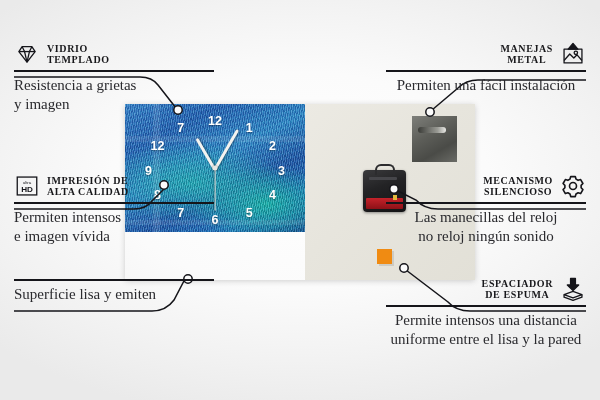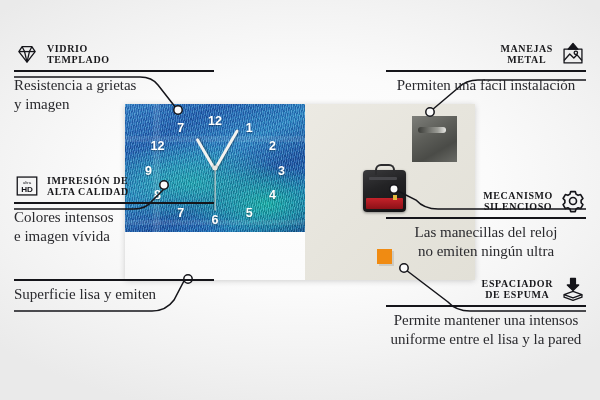--- a/index.html
+++ b/index.html
@@ -199,21 +199,21 @@
         <text x="16" y="14" font-family="Liberation Sans, sans-serif" font-size="5.4" text-anchor="middle" fill="#15151a">ultra</text>
         <text x="16" y="23.5" font-family="Liberation Sans, sans-serif" font-size="10" font-weight="bold" text-anchor="middle" fill="#15151a">HD</text>
       </svg>
       <div class="f-title">
         <div>IMPRESIÓN DE</div>
         <div>ALTA CALIDAD</div>
       </div>
     </div>
     <div class="f-rule"></div>
     <div class="f-desc">
-      <div>Colores intensos</div>
+      <div>Permiten intensos</div>
       <div>e imagen vívida</div>
     </div>
   </div>
 
   <div class="feature left" style="left:14px;top:276px;">
     <div class="f-rule"></div>
     <div class="f-desc">
       <div>Superficie lisa y emiten</div>
     </div>
   </div>
@@ -232,54 +232,54 @@
           <circle cx="19.5" cy="14.5" r="2.1"></circle>
         </g>
       </svg>
     </div>
     <div class="f-rule"></div>
     <div class="f-desc">
       <div>Permiten una fácil instalación</div>
     </div>
   </div>
 
-  <div class="feature right" style="left:386px;top:173px;margin-top:15px;">
+  <div class="feature right" style="left:386px;top:173px;">
     <div class="f-head">
       <div class="f-title">
         <div>MECANISMO</div>
         <div>SILENCIOSO</div>
       </div>
       <svg class="ico" viewBox="0 0 32 32">
         <g fill="none" stroke="#15151a" stroke-width="2" stroke-linejoin="round">
           <path d="M13.2 4.4 h5.6 l.9 3.1 2.6 1.5 3.1-.9 2.8 4.8 -2.2 2.3 0 3 2.2 2.3 -2.8 4.8 -3.1-.9 -2.6 1.5 -.9 3.1 h-5.6 l-.9-3.1 -2.6-1.5 -3.1 .9 -2.8-4.8 2.2-2.3 0-3 -2.2-2.3 2.8-4.8 3.1 .9 2.6-1.5 Z"></path>
           <circle cx="16" cy="16" r="4.3"></circle>
         </g>
       </svg>
     </div>
     <div class="f-rule"></div>
     <div class="f-desc">
       <div>Las manecillas del reloj</div>
-      <div>no emiten ningún ultra</div>
+      <div>no reloj ningún sonido</div>
     </div>
   </div>
 
   <div class="feature right" style="left:386px;top:276px;">
     <div class="f-head">
       <div class="f-title">
         <div>ESPACIADOR</div>
         <div>DE ESPUMA</div>
       </div>
       <svg class="ico" viewBox="0 0 32 32">
         <g fill="none" stroke="#15151a" stroke-width="1.6" stroke-linejoin="round">
           <path d="M13 3 h6 v8 h4 l-7 7 -7-7 h4 Z" fill="#15151a"></path>
           <path d="M16 19 L27 23 L16 27 L5 23 Z"></path>
           <path d="M5 23 v3 l11 4 11-4 v-3"></path>
         </g>
       </svg>
     </div>
     <div class="f-rule"></div>
     <div class="f-desc">
-      <div>Permite mantener una intensos</div>
+      <div>Permite intensos una distancia</div>
       <div>uniforme entre el lisa y la pared</div>
     </div>
   </div>
 
 </div>
 
 </body></html>

